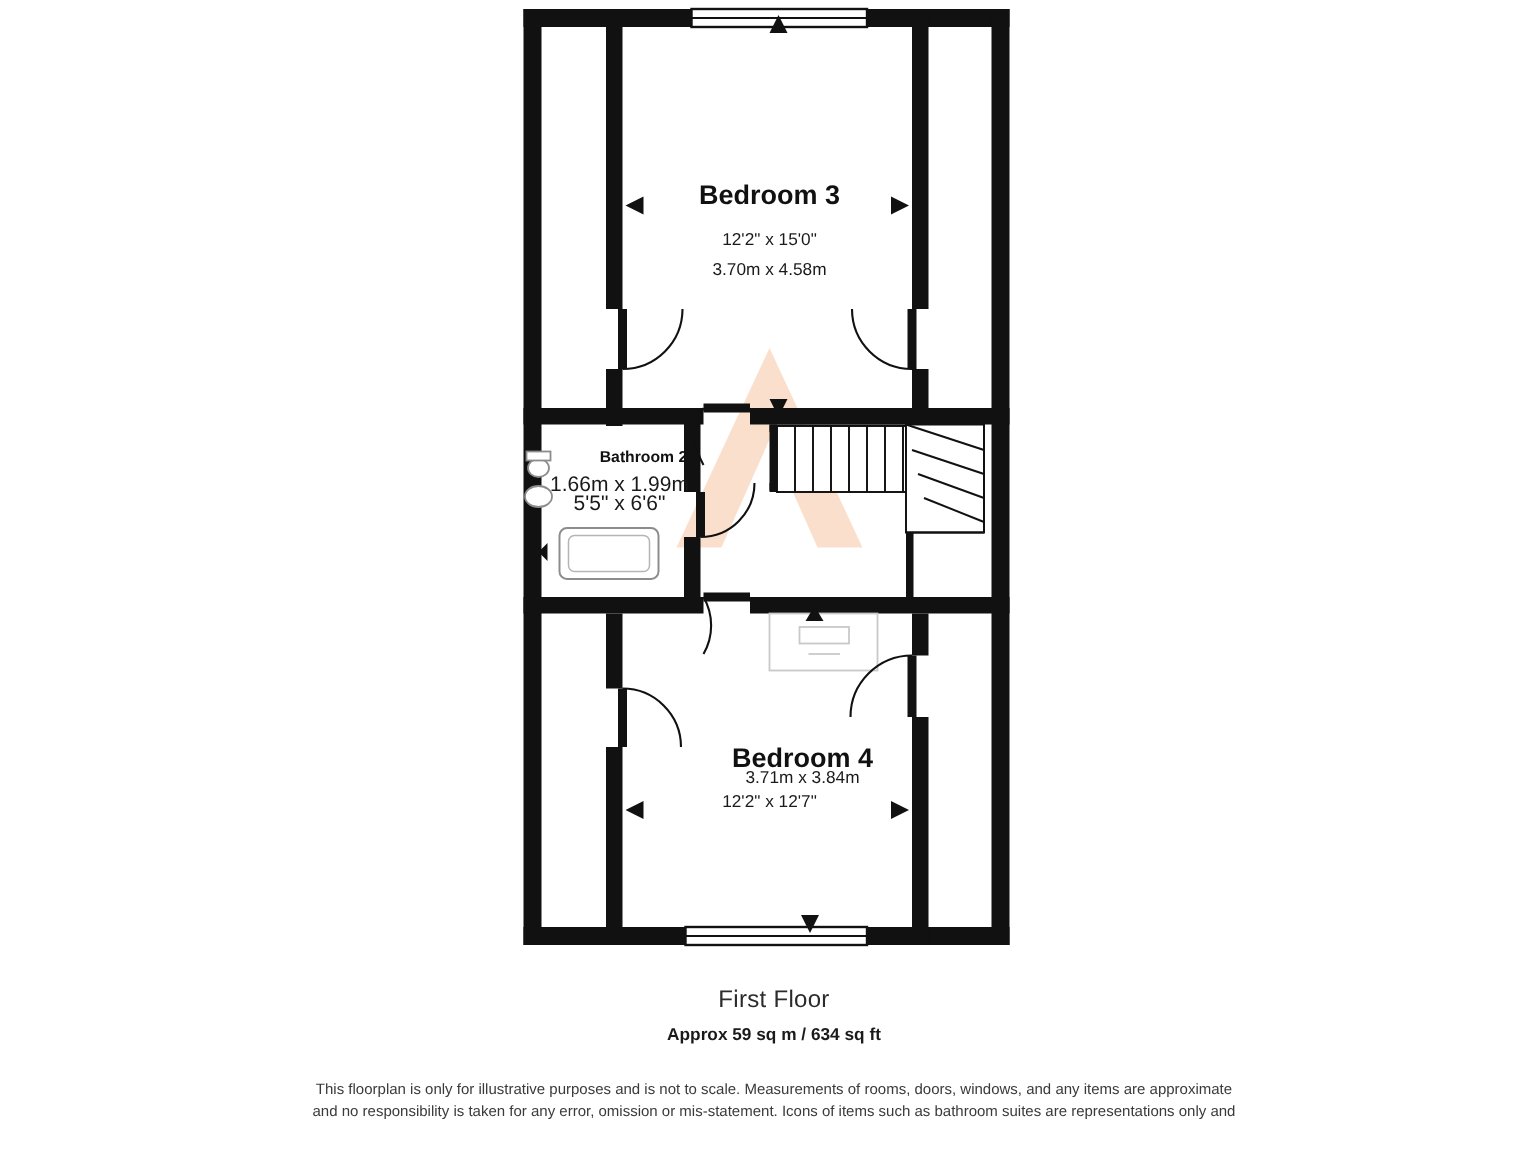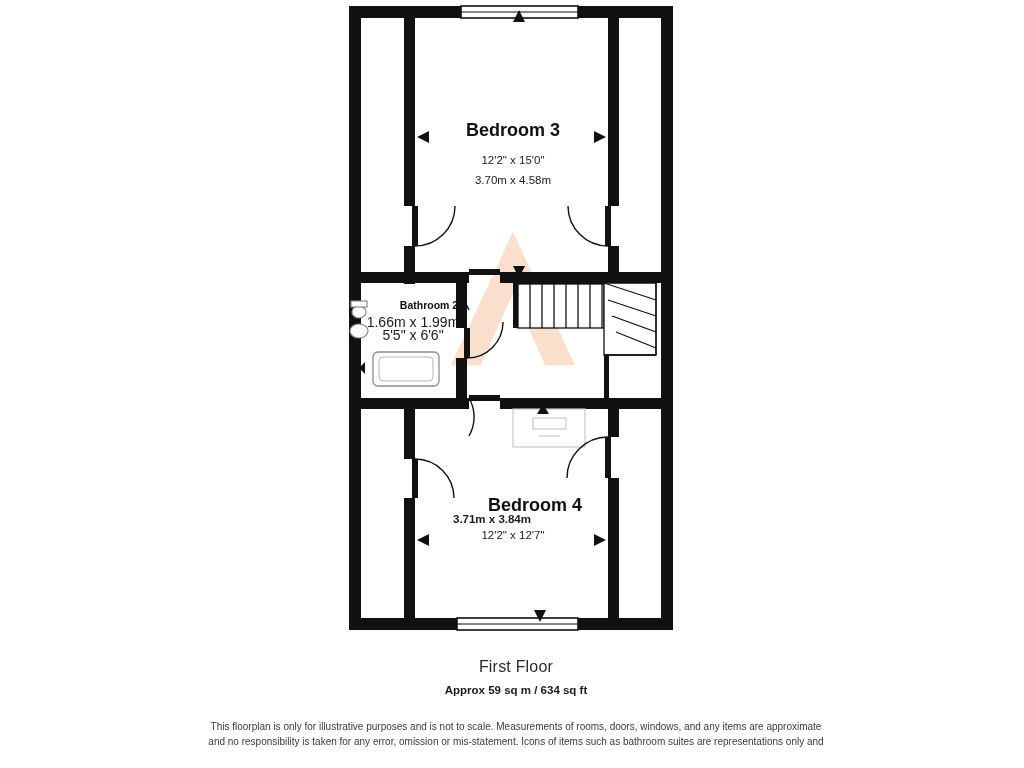--- a/index.html
+++ b/index.html
@@ -213,21 +213,21 @@
 
 <div class="lbl room-name" style="left:413px; top:119px; width:200px;">Bedroom 3</div>
 <div class="lbl room-dim" style="left:413px; top:137px; width:200px;margin-top:36px;">3.70m x 4.58m</div>
 <div class="lbl room-dim" style="left:413px; top:153px; width:200px;">12'2" x 15'0"</div>
 
 <div class="lbl small-name" style="left:364px; top:299px; width:130px;">Bathroom 2</div>
 <div class="lbl small-dim" style="left:348px; top:314px; width:130px;">1.66m x 1.99m</div>
 <div class="lbl small-dim" style="left:348px; top:327px; width:130px;">5'5" x 6'6"</div>
 
 <div class="lbl room-name" style="left:435px; top:494px; width:200px;">Bedroom 4</div>
-<div class="lbl room-dim" style="left:392px; top:512px; width:200px;font-weight:bold;">3.71m x 3.84m</div>
+<div class="lbl room-dim" style="left:435px; top:512px; width:200px;">3.71m x 3.84m</div>
 <div class="lbl room-dim" style="left:413px; top:528px; width:200px;">12'2" x 12'7"</div>
 
 <div class="footer floor-title">First Floor</div>
 <div class="footer floor-area">Approx 59 sq m / 634 sq ft</div>
 <div class="footer disclaimer">
   <div>This floorplan is only for illustrative purposes and is not to scale. Measurements of rooms, doors, windows, and any items are approximate</div>
   <div>and no responsibility is taken for any error, omission or mis-statement. Icons of items such as bathroom suites are representations only and</div>
 </div>
 
 </body></html>

